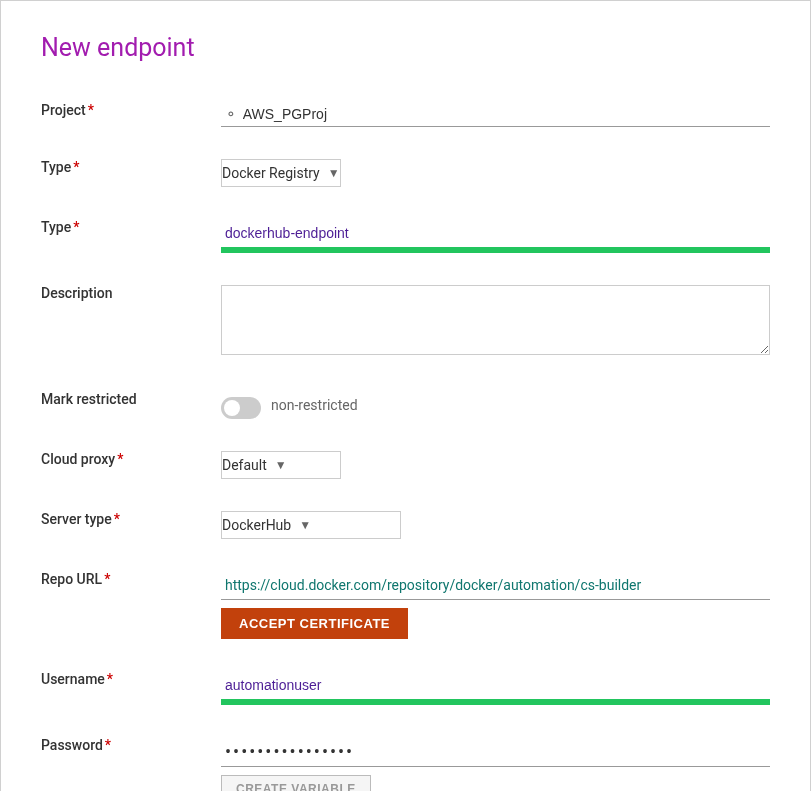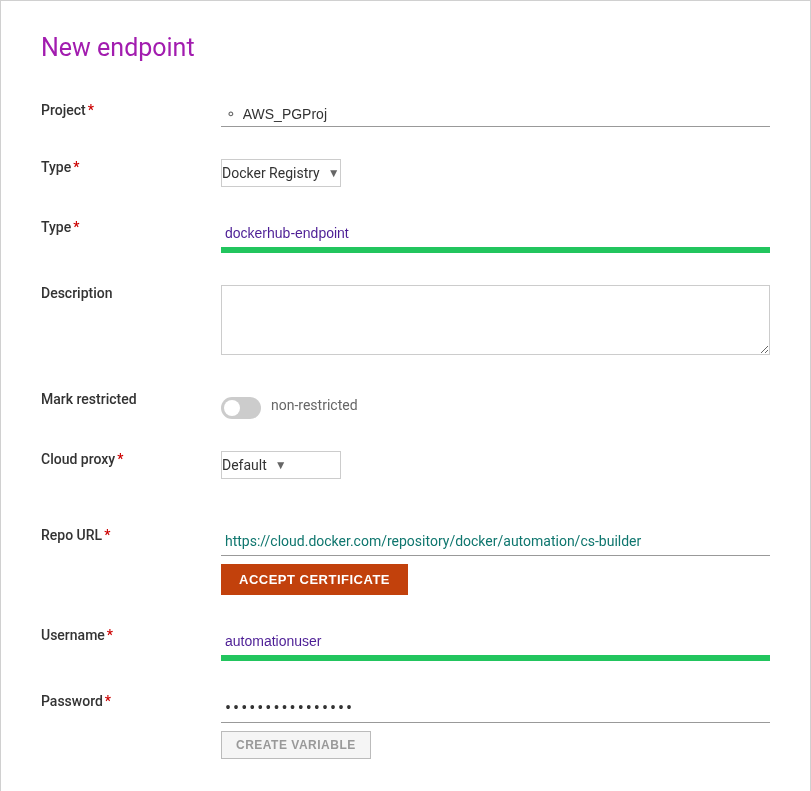--- a/index.html
+++ b/index.html
@@ -319,20 +319,31 @@
           <div class="select-wrapper">
             <span>Default</span>
             <span class="chevron">▼</span>
           </div>
         </td>
       </tr>
       <tr class="row-gap">
           <td colspan="2"></td>
         </tr>
 
+      <tr>
+        <td class="label-cell">
+          <span>Server type</span><span class="required-star">*</span>
+        </td>
+        <td class="input-cell">
+          <div class="select-wrapper select-wider">
+            <span>DockerHub</span>
+            <span class="chevron">▼</span>
+          </div>
+        </td>
+      </tr>
       <tr class="row-gap">
           <td colspan="2"></td>
         </tr>
 
       <tr>
         <td class="label-cell">
           <span>Repo URL</span><span class="required-star">*</span>
         </td>
         <td class="input-cell">
           <span class="repo-url-text">https://cloud.docker.com/repository/docker/automation/cs-builder</span>

